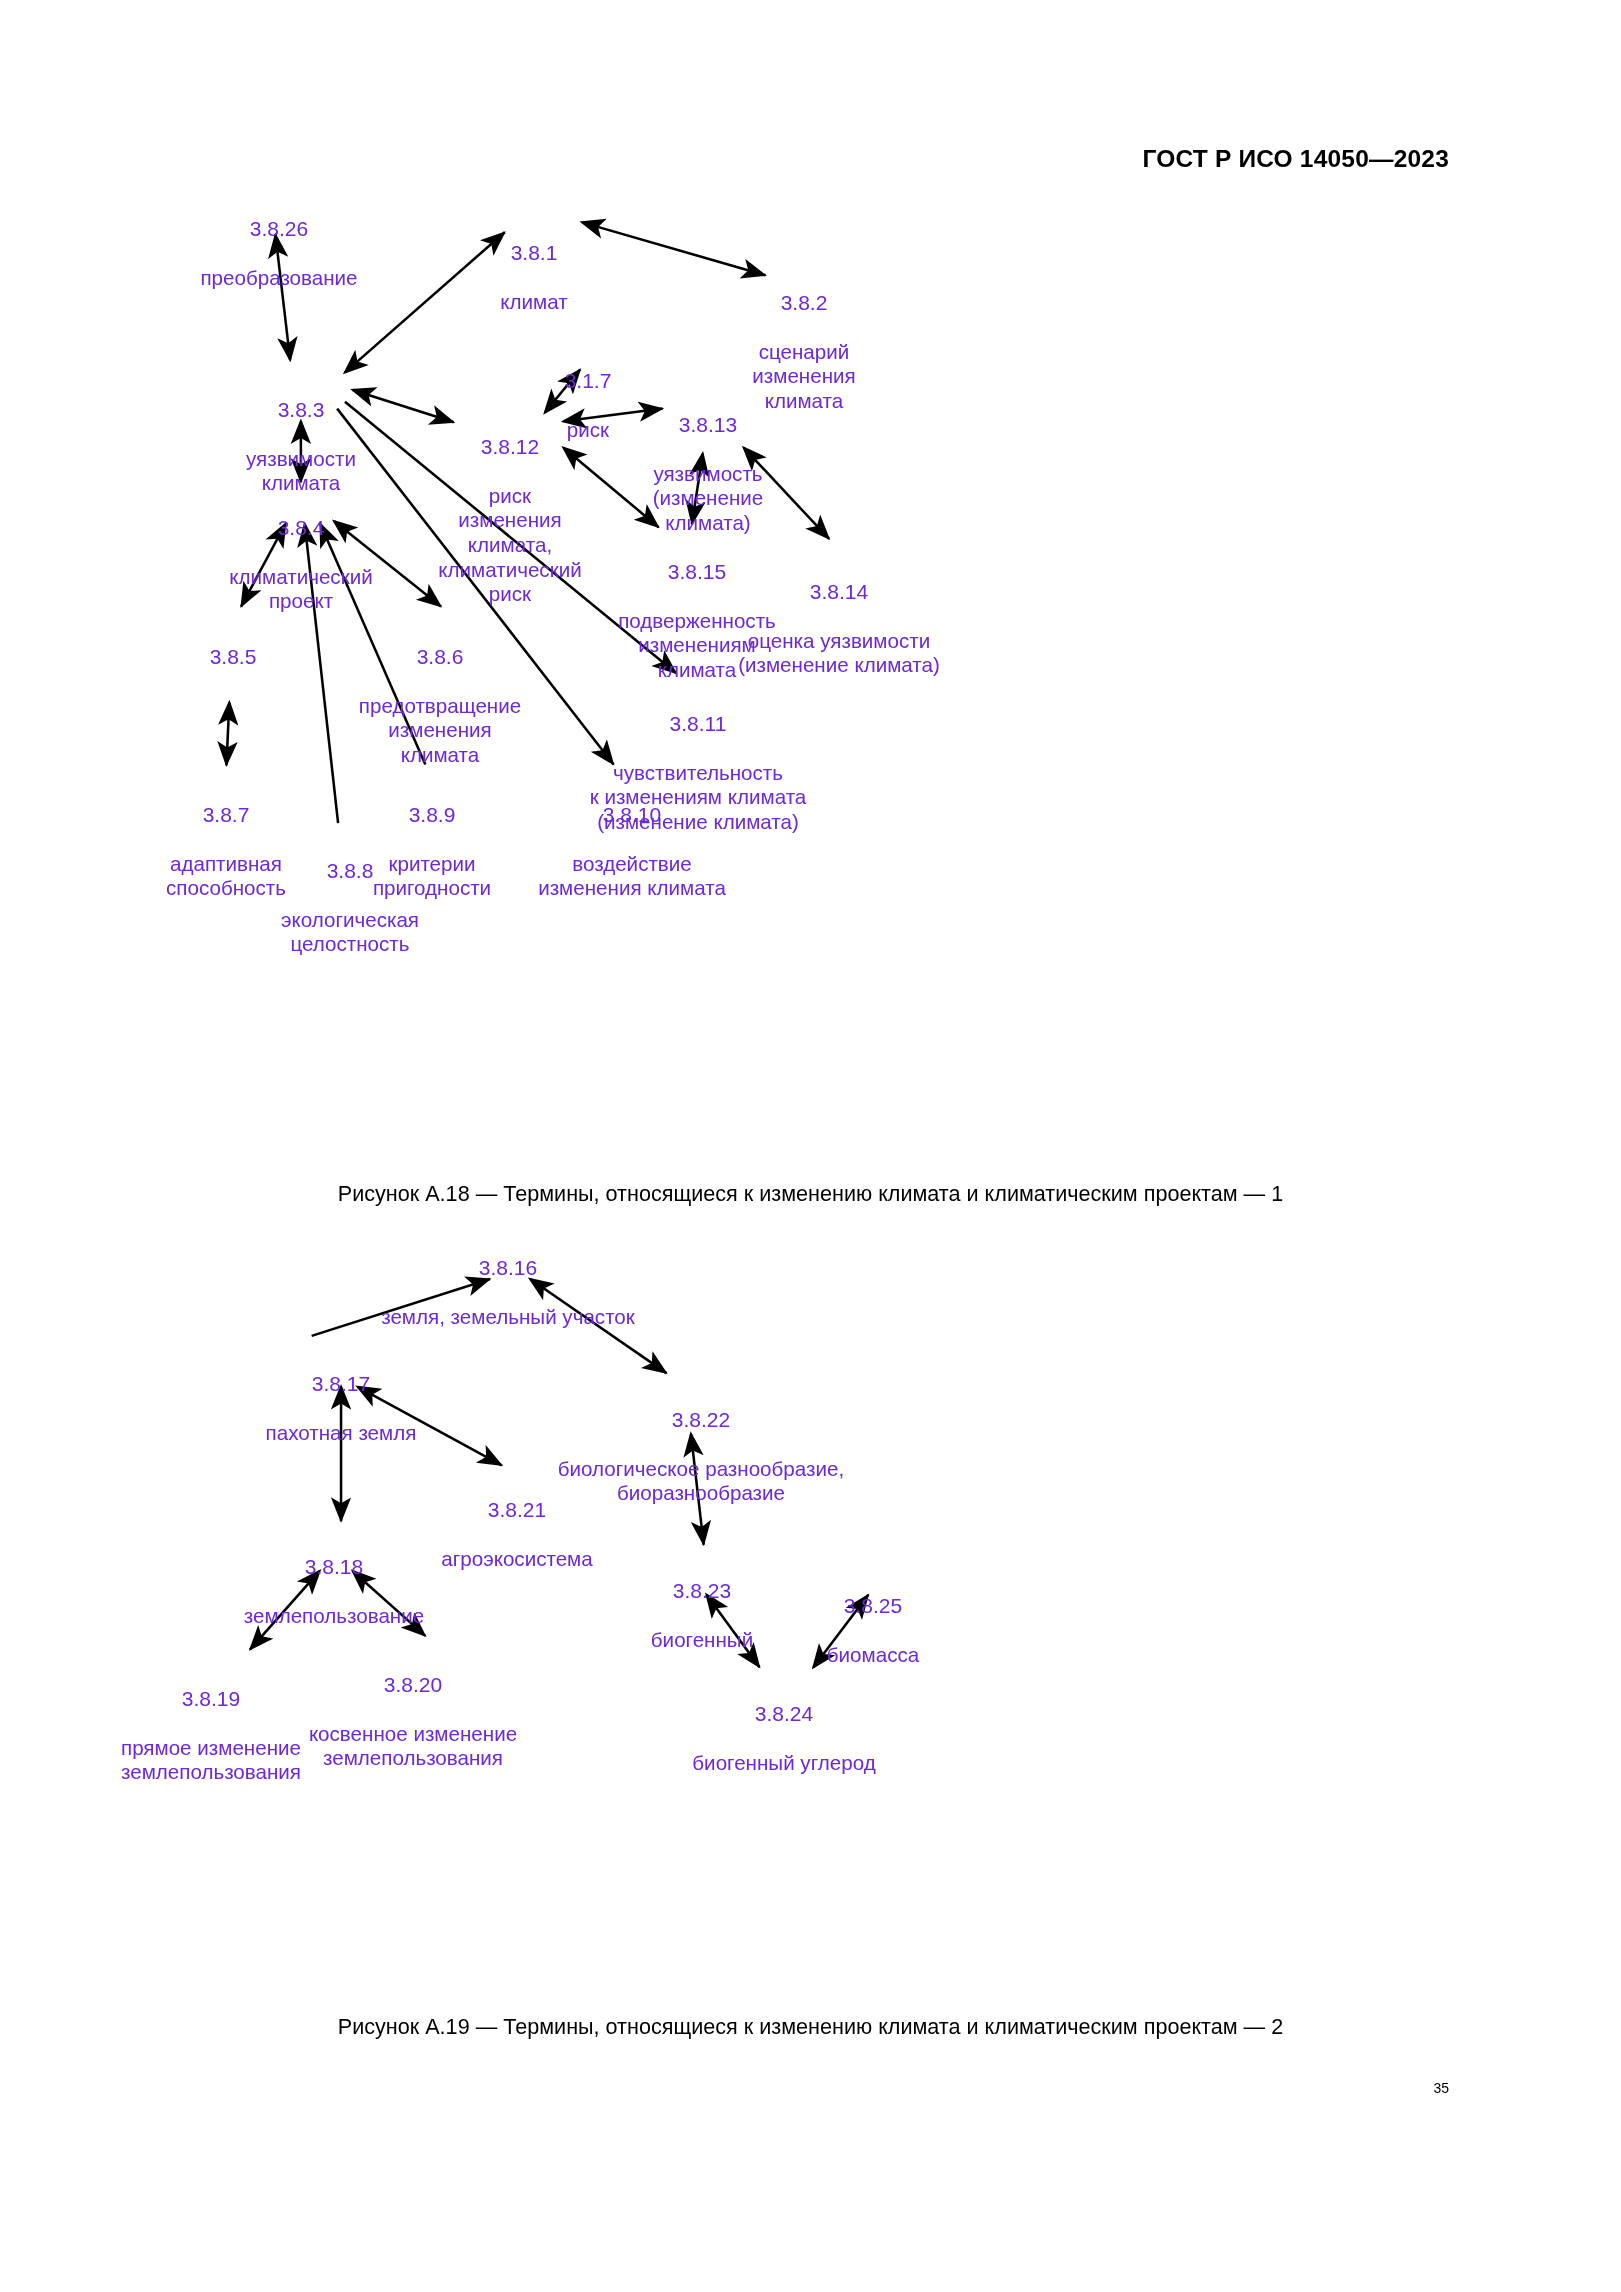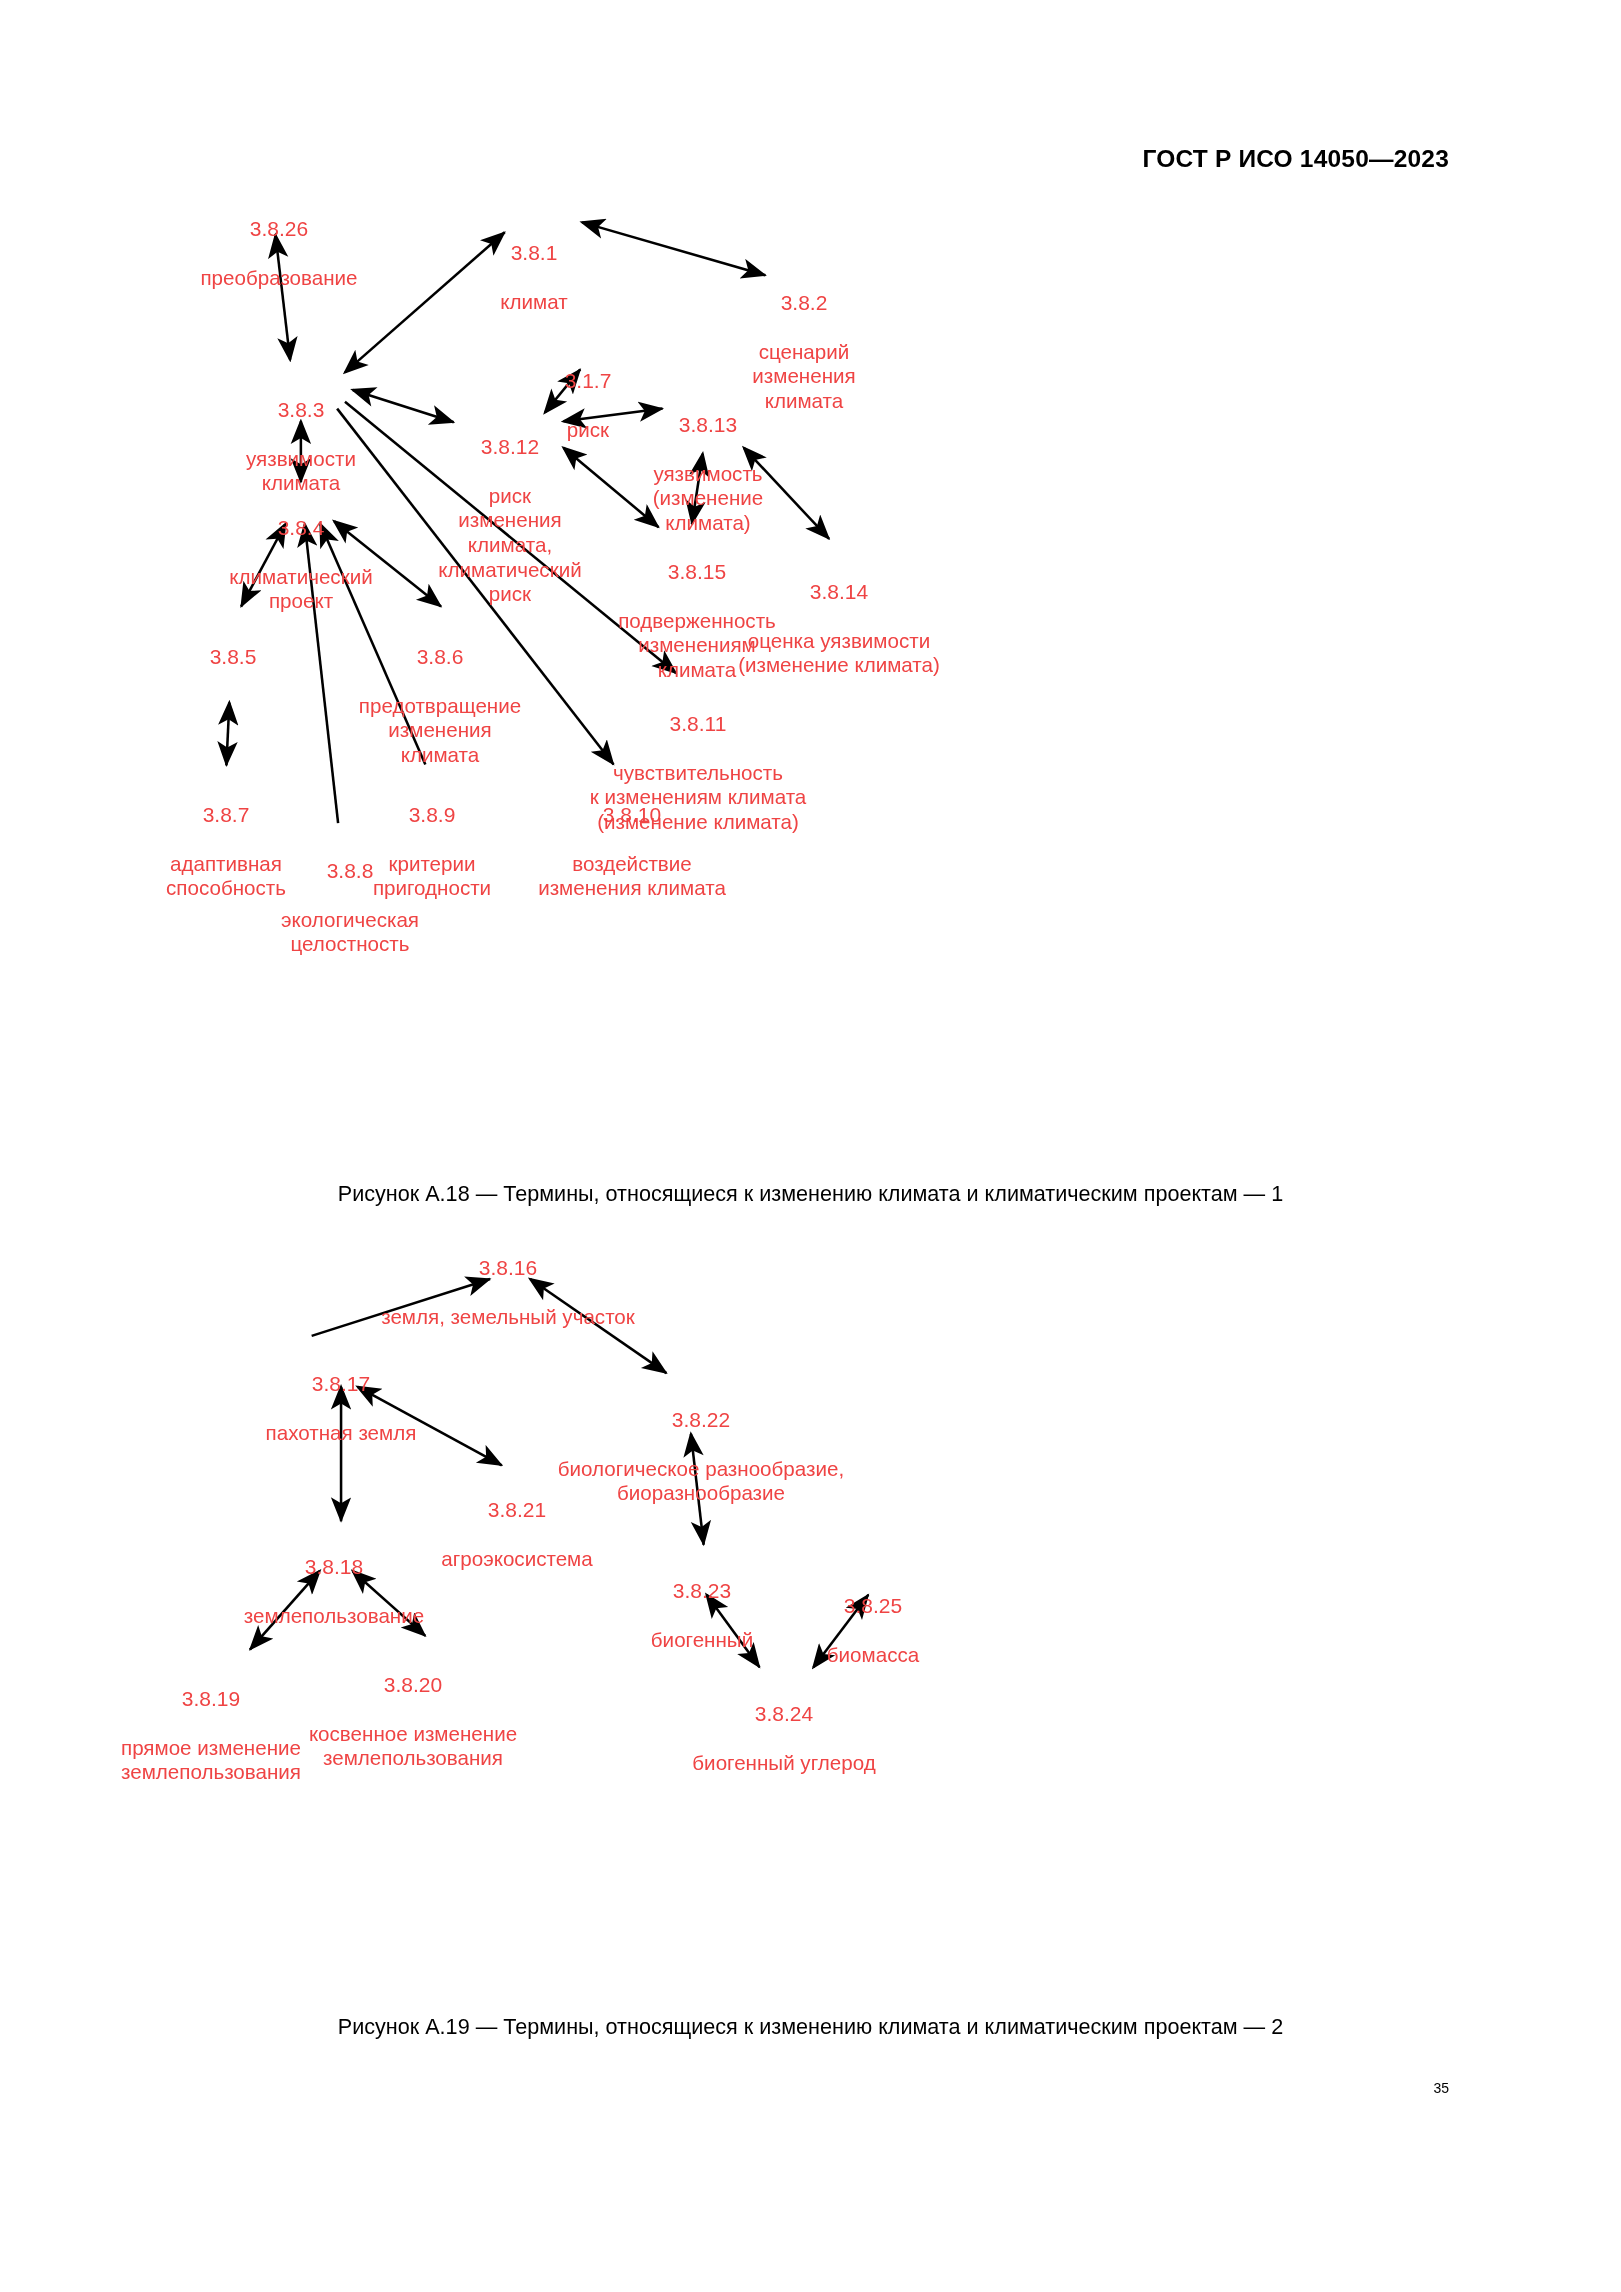--- a/index.html
+++ b/index.html
@@ -61,21 +61,21 @@
   }
 
   
   .node {
     position: absolute;
     text-align: center;
     font-size: 20.6px;
     line-height: 1.20;
     white-space: pre-line;
     transform: translateX(-50%);
-    color: #ef4444;
+    color: #6d28d9;
   }
   .node .node-id {
     display: block;
     font-size: 21px;
   }
   .node .node-term {
     display: block;
     font-size: 20.6px;
   }
 

